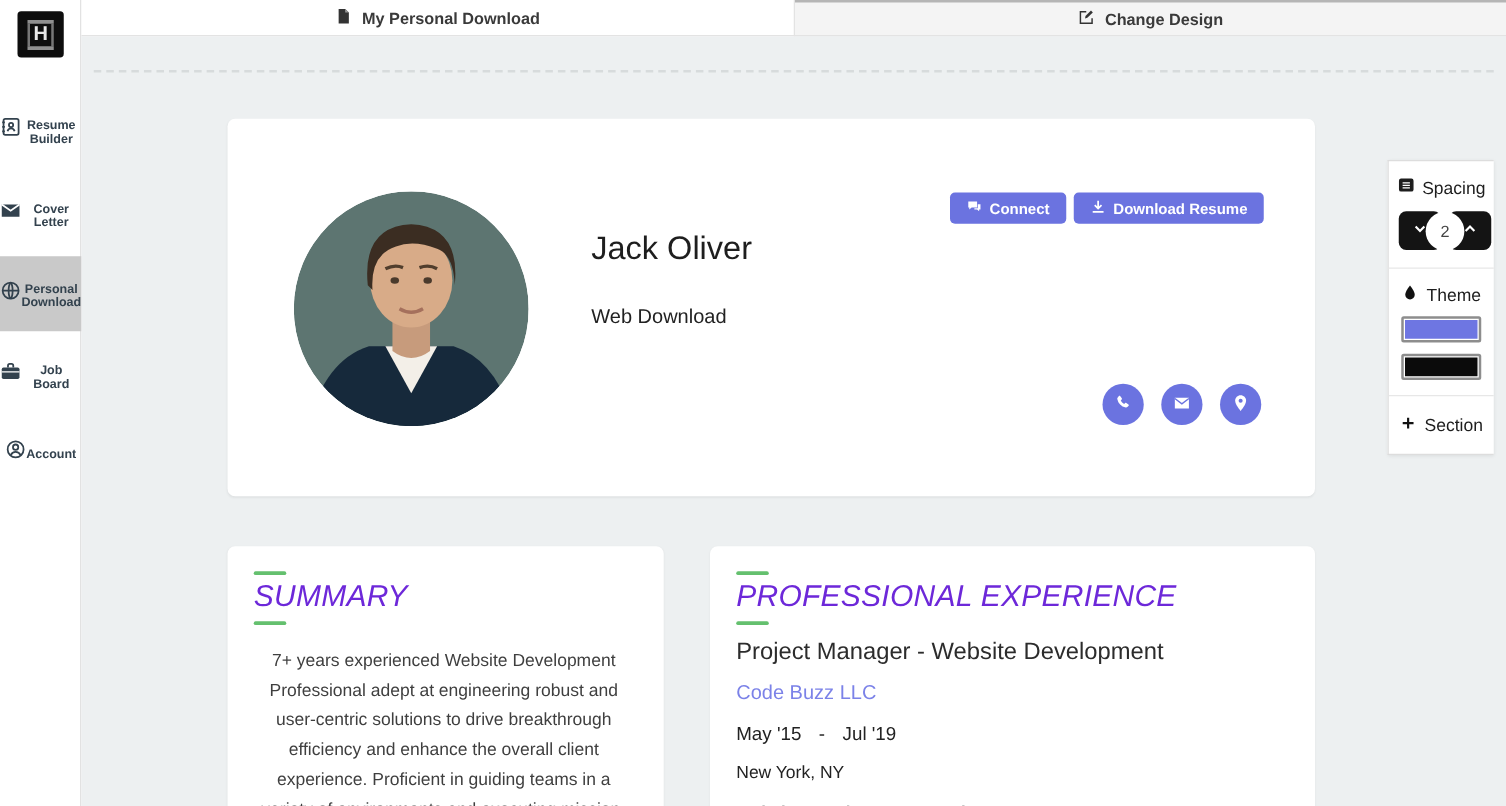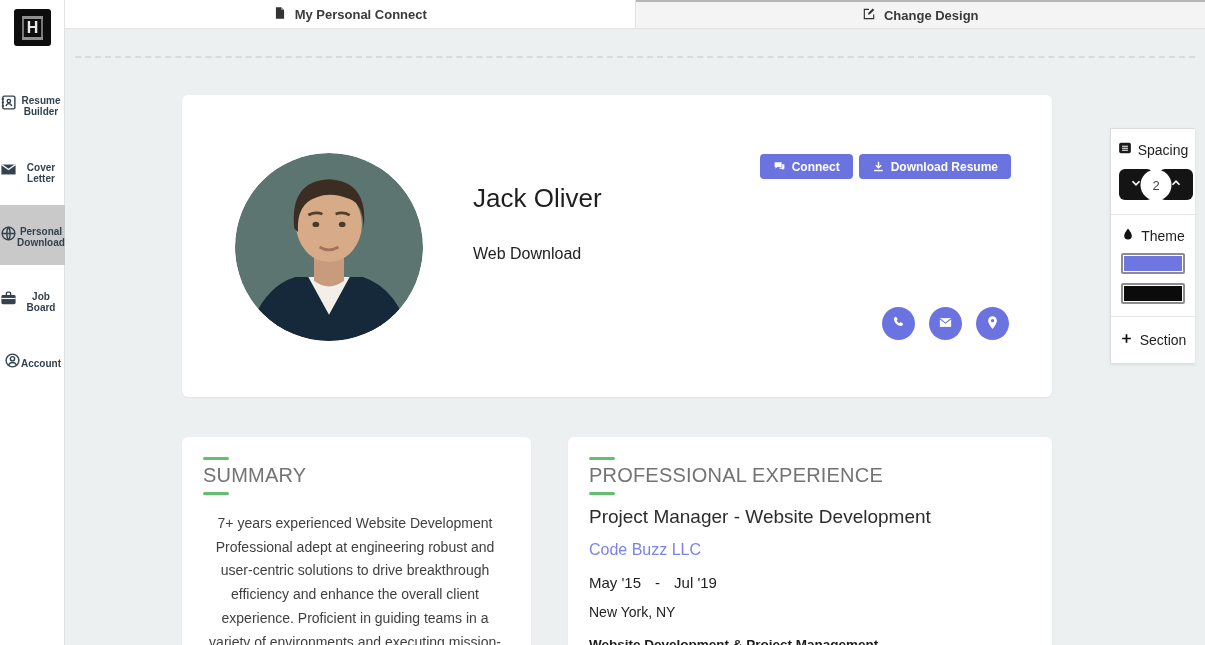--- a/index.html
+++ b/index.html
@@ -41,33 +41,33 @@
   .profile-card  { left:117px; top:66px;  width:870px; height:302px; cursor:pointer; }
   .summary-card  { left:117px; top:408px; width:349px; height:320px; cursor:pointer; }
   .exp-card      { left:503px; top:408px; width:484px; height:320px; cursor:pointer; }
 
   
   .avatar { position:absolute; left:53px; top:58px; width:188px; height:188px;
             border-radius:50%; overflow:hidden; cursor:pointer; }
   .p-name  { position:absolute; left:291px; top:88px;  font-size:26px; color:#1e1e1e; }
   .p-title { position:absolute; left:291px; top:150px; font-size:16px; color:#222; }
   .btn-row { position:absolute; top:59px; right:41px; display:flex; gap:6px; }
-  .btn { display:flex; align-items:flex-start; gap:6px; background:#6b73e0; color:#fff;
+  .btn { display:flex; align-items:center; gap:6px; background:#6b73e0; color:#fff;
          border:none; border-radius:4px; font-size:12px; font-weight:bold;
          padding:6px 13px; height:25px; cursor:pointer; font-family:inherit; }
   .btn svg { width:13px; height:13px; }
   .contact-row { position:absolute; top:212px; right:43px; display:flex; gap:14px; }
   .cbtn { width:33px; height:33px; border-radius:50%; background:#6b73e0; border:none;
           display:flex; align-items:center; justify-content:center; cursor:pointer; }
   .cbtn svg { width:15px; height:15px; }
 
   
   .sec-pad { padding:20px 24px 0 21px; }
   .gline { width:26px; height:3px; background:#64c06e; border-radius:2px; }
-  .sec-title { font-size:20px; color:#737373; letter-spacing:0.2px; margin-top:4px; }
+  .sec-title { font-size:24px; color:#6d28d9; letter-spacing:0.2px; margin-top:4px;font-style:italic; }
   .gline.under { margin-top:5px; }
   .sum-text { font-size:14px; line-height:23.7px; color:#3f3f3f; text-align:center;
               margin:17px 6px 0 6px; }
   .exp-role { font-size:19px; color:#2c2c2c; margin-top:11px; }
   .exp-co   { font-size:16px; color:#7b82e8; margin-top:13px; cursor:pointer; }
   .exp-dates{ font-size:15px; color:#222; margin-top:15px; display:flex; gap:14px; }
   .exp-loc  { font-size:14px; color:#222; margin-top:13px; }
   .exp-sub  { font-size:13.5px; font-weight:bold; color:#1c1c1c; margin-top:17px; }
 
   
@@ -165,21 +165,21 @@
   </div>
 
   <div class="tabbar">
     <div class="tab">
       <span>
         <svg viewBox="0 0 24 24" fill="#333">
             <path d="M5 2h9l5 5v15H5z"></path>
             <path d="M14 2v5h5" fill="#999"></path>
           </svg>
       </span>
-      <span>My Personal Connect</span>
+      <span>My Personal Download</span>
     </div>
     <div class="tab">
       <span>
         <svg viewBox="0 0 24 24" fill="none" stroke="#333" stroke-width="2">
             <path d="M20 13v7H4V4h8"></path>
             <path d="M13.5 12.5L21 5l-2.5-2.5L11 10l-.7 3.2z" fill="#333" stroke="none"></path>
           </svg>
       </span>
       <span>Change Design</span>
     </div>

